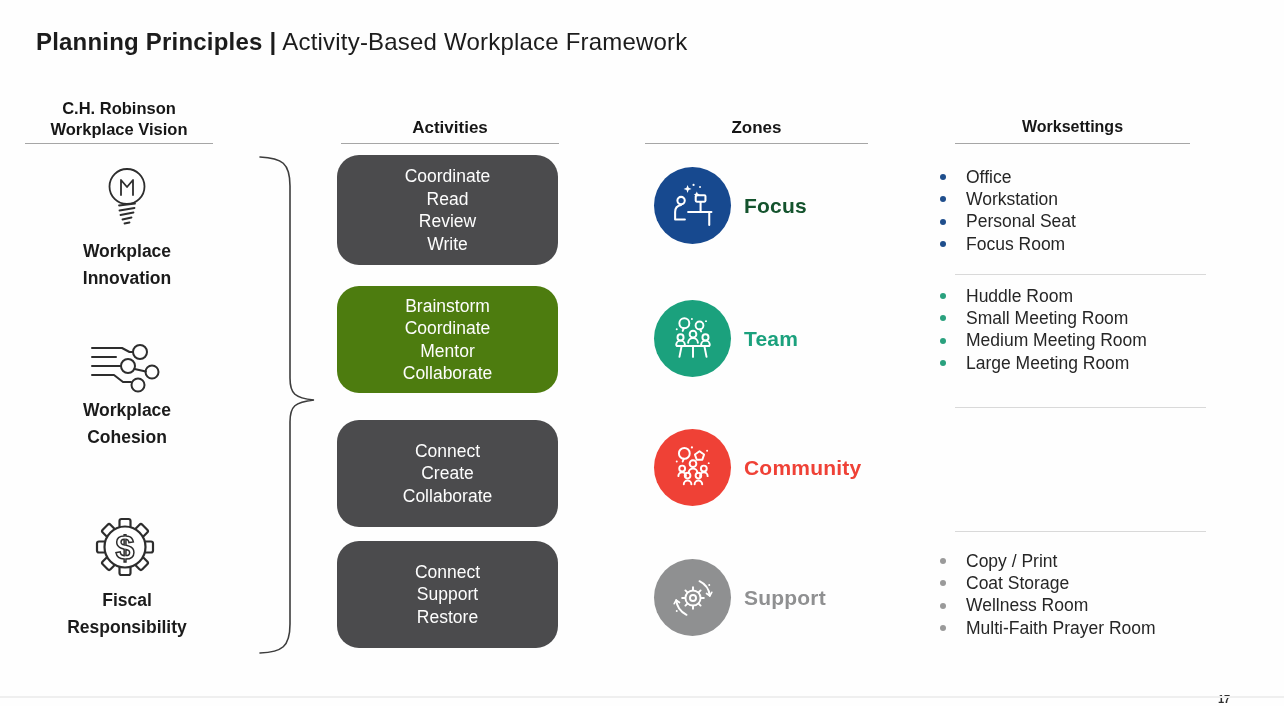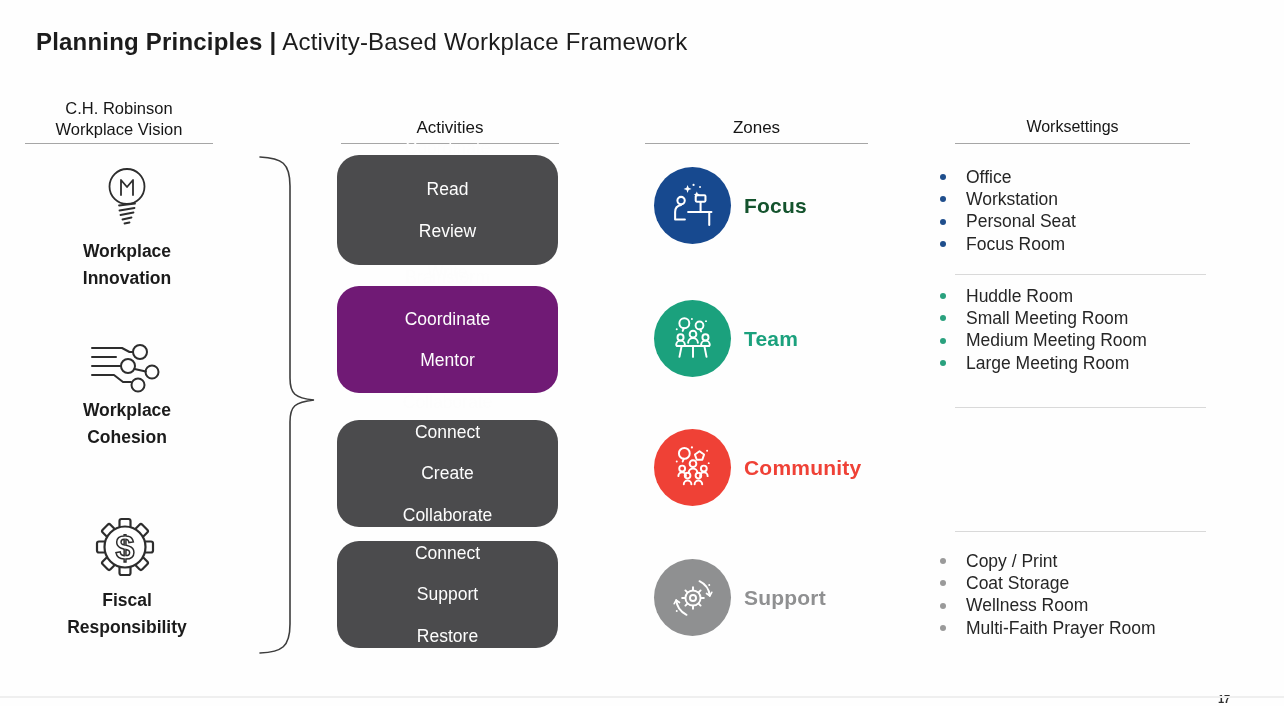--- a/index.html
+++ b/index.html
@@ -6,38 +6,38 @@
   .slide{
     position:relative; width:1284px; height:706px; overflow:hidden;
     background:#fefefe; font-family:"Liberation Sans", sans-serif; color:#1c1c1c;
   }
   .abs{position:absolute;}
   
   .title{left:36px; top:28px; font-size:24px; letter-spacing:.2px; white-space:nowrap;}
   .title .b{font-weight:bold;}
   .title .r{font-weight:normal; margin-left:6px;}
   
-  .col-header{font-weight:normal; text-align:center; color:#161616;}
+  .col-header{font-weight:bold; text-align:center; color:#161616;}
   .vision-header{left:8px; top:98px; width:222px; font-size:16.5px; line-height:21px;}
   .activities-header{left:341px; top:118px; width:218px; font-size:17px;}
   .zones-header{left:645px; top:118px; width:223px; font-size:17px;}
   .worksettings-header{left:955px; top:118px; width:235px; font-size:16px;}
   .underline{height:1px; background:#a6a6a6;}
   .u-vision{left:25px; top:143px; width:188px;}
   .u-activities{left:341px; top:143px; width:218px;}
   .u-zones{left:645px; top:143px; width:223px;}
   .u-worksettings{left:955px; top:143px; width:235px;}
   .vision-label{left:7px; width:240px; text-align:center; font-weight:bold;
     font-size:17.5px; line-height:27px; color:#1b1b1b;}
   
   .brace{left:250px; top:154px;}
   
   .activity-box{left:337px; width:221px; border-radius:22px;
     display:flex; flex-direction:column; align-items:center; justify-content:center;
-    color:#fdfdfd; font-size:17.5px; line-height:22.5px; text-align:center;gap:19px;}
+    color:#fdfdfd; font-size:17.5px; line-height:22.5px; text-align:center;}
   
   .zone-row{left:654px; display:flex; align-items:center; gap:13px; height:77px;}
   .zone-circle{width:77px; height:77px; border-radius:50%; flex:0 0 auto;
     display:flex; align-items:center; justify-content:center;}
   .zone-label{font-weight:bold; font-size:21px; letter-spacing:.2px;}
   
   .ws-group{left:928px; width:320px;}
   .ws-item{display:flex; align-items:center; height:22.3px; font-size:17.5px; color:#262626;}
   .ws-bullet{width:6px; height:6px; border-radius:50%; margin:0 20px 0 12px; flex:0 0 auto;}
   .ws-divider{left:955px; width:251px; height:1px; background:#d9d9d9;}
@@ -119,21 +119,21 @@
   <svg class="abs brace" width="78" height="502" viewBox="0 0 78 502">
     <path d="M10 3 C32 4 40 9 40 32 L40 224 C40 240 45 244 64 246 C45 248 40 252 40 268 L40 470 C40 493 32 498 10 499" stroke="#3d3d3d" stroke-width="1.6" fill="none" stroke-linecap="round"></path>
   </svg>
 
   <div class="abs activity-box" style="top: 155px; height: 110px; background: rgb(75, 75, 77);">
     <div>Coordinate</div>
     <div>Read</div>
     <div>Review</div>
     <div>Write</div>
   </div>
-  <div class="abs activity-box" style="top: 286px; height: 107px; background: #701a75;">
+  <div class="abs activity-box" style="top: 286px; height: 107px; background: #4d7c0f;">
     <div>Brainstorm</div>
     <div>Coordinate</div>
     <div>Mentor</div>
     <div>Collaborate</div>
   </div>
   <div class="abs activity-box" style="top: 420px; height: 107px; background: rgb(75, 75, 77);">
     <div>Connect</div>
     <div>Create</div>
     <div>Collaborate</div>
   </div>

